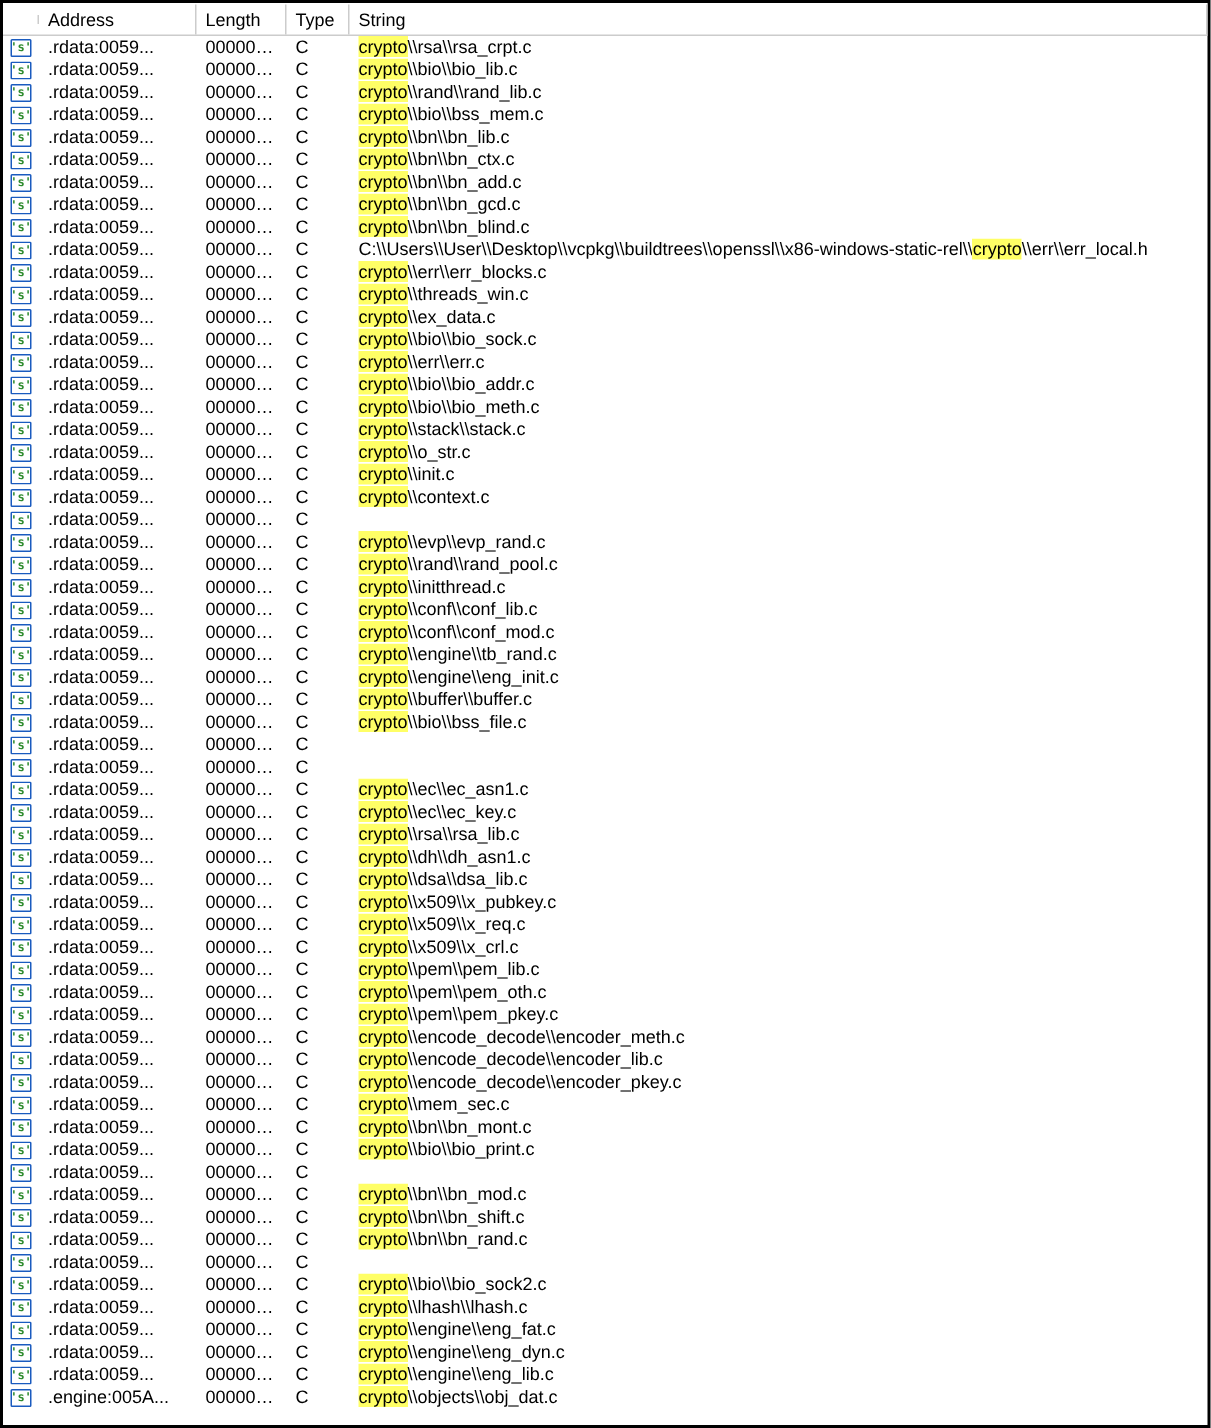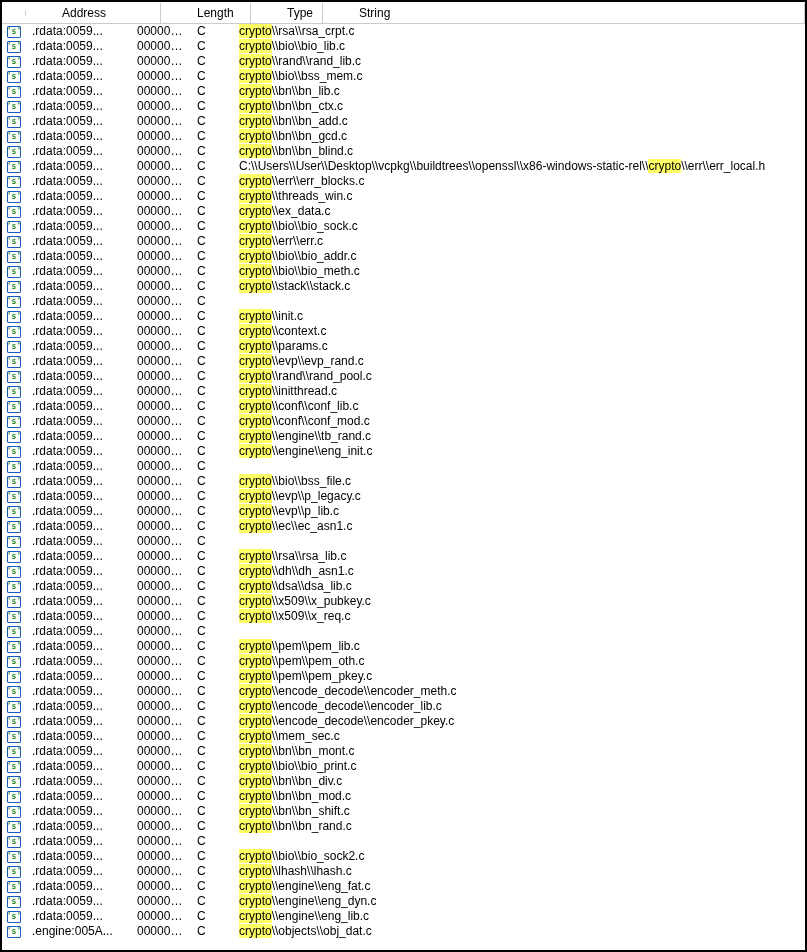--- a/index.html
+++ b/index.html
@@ -17,21 +17,20 @@
     overflow: hidden;
     position: relative;
   }
   .header {
     display: flex;
     border-bottom: 1px solid #ccc;
     background: #fff;
     height: 22px;
     align-items: center;
     user-select: none;
-    gap: 30px;
   }
   .header .col {
     padding: 3px 6px;
     border-right: 1px solid #ccc;
     white-space: nowrap;
     overflow: hidden;
   }
   .col-icon { width: 24px; flex: 0 0 24px; }
   .col-address { width: 105px; flex: 0 0 105px; }
   .col-length  { width: 60px;  flex: 0 0 60px; }
@@ -249,20 +248,21 @@
         <div class="cell col-type">C</div>
         <div class="cell col-string string-cell"><span class="hl">crypto</span>\\stack\\stack.c</div>
       </div>
       <div class="row">
         <div class="cell col-icon">
           <div class="ic">'s'</div>
         </div>
         <div class="cell col-address">.rdata:0059...</div>
         <div class="cell col-length">0000000F</div>
         <div class="cell col-type">C</div>
+        <div class="cell col-string string-cell"><span class="hl">crypto</span>\\o_str.c</div>
       </div>
       <div class="row">
         <div class="cell col-icon">
           <div class="ic">'s'</div>
         </div>
         <div class="cell col-address">.rdata:0059...</div>
         <div class="cell col-length">0000000E</div>
         <div class="cell col-type">C</div>
         <div class="cell col-string string-cell"><span class="hl">crypto</span>\\init.c</div>
       </div>
@@ -275,21 +275,20 @@
         <div class="cell col-type">C</div>
         <div class="cell col-string string-cell"><span class="hl">crypto</span>\\context.c</div>
       </div>
       <div class="row">
         <div class="cell col-icon">
           <div class="ic">'s'</div>
         </div>
         <div class="cell col-address">.rdata:0059...</div>
         <div class="cell col-length">00000002</div>
         <div class="cell col-type">C</div>
-        <div class="cell col-string string-cell"><span class="hl">crypto</span>\\params.c</div>
       </div>
       <div class="row">
         <div class="cell col-icon">
           <div class="ic">'s'</div>
         </div>
         <div class="cell col-address">.rdata:0059...</div>
         <div class="cell col-length">00000016</div>
         <div class="cell col-type">C</div>
         <div class="cell col-string string-cell"><span class="hl">crypto</span>\\evp\\evp_rand.c</div>
       </div>
@@ -347,64 +346,64 @@
         <div class="cell col-type">C</div>
         <div class="cell col-string string-cell"><span class="hl">crypto</span>\\engine\\eng_init.c</div>
       </div>
       <div class="row">
         <div class="cell col-icon">
           <div class="ic">'s'</div>
         </div>
         <div class="cell col-address">.rdata:0059...</div>
         <div class="cell col-length">00000017</div>
         <div class="cell col-type">C</div>
+        <div class="cell col-string string-cell"><span class="hl">crypto</span>\\buffer\\buffer.c</div>
       </div>
       <div class="row">
         <div class="cell col-icon">
           <div class="ic">'s'</div>
         </div>
         <div class="cell col-address">.rdata:0059...</div>
         <div class="cell col-length">00000016</div>
         <div class="cell col-type">C</div>
         <div class="cell col-string string-cell"><span class="hl">crypto</span>\\bio\\bss_file.c</div>
       </div>
       <div class="row">
         <div class="cell col-icon">
           <div class="ic">'s'</div>
         </div>
         <div class="cell col-address">.rdata:0059...</div>
         <div class="cell col-length">00000016</div>
         <div class="cell col-type">C</div>
-        <div class="cell col-string string-cell"><span class="hl">crypto</span>\\evp\\p_legacy.c</div>
-      </div>
-      <div class="row">
-        <div class="cell col-icon">
-          <div class="ic">'s'</div>
-        </div>
-        <div class="cell col-address">.rdata:0059...</div>
-        <div class="cell col-length">00000013</div>
-        <div class="cell col-type">C</div>
-        <div class="cell col-string string-cell"><span class="hl">crypto</span>\\evp\\p_lib.c</div>
+      </div>
+      <div class="row">
+        <div class="cell col-icon">
+          <div class="ic">'s'</div>
+        </div>
+        <div class="cell col-address">.rdata:0059...</div>
+        <div class="cell col-length">00000013</div>
+        <div class="cell col-type">C</div>
       </div>
       <div class="row">
         <div class="cell col-icon">
           <div class="ic">'s'</div>
         </div>
         <div class="cell col-address">.rdata:0059...</div>
         <div class="cell col-length">00000014</div>
         <div class="cell col-type">C</div>
         <div class="cell col-string string-cell"><span class="hl">crypto</span>\\ec\\ec_asn1.c</div>
       </div>
       <div class="row">
         <div class="cell col-icon">
           <div class="ic">'s'</div>
         </div>
         <div class="cell col-address">.rdata:0059...</div>
         <div class="cell col-length">00000013</div>
         <div class="cell col-type">C</div>
+        <div class="cell col-string string-cell"><span class="hl">crypto</span>\\ec\\ec_key.c</div>
       </div>
       <div class="row">
         <div class="cell col-icon">
           <div class="ic">'s'</div>
         </div>
         <div class="cell col-address">.rdata:0059...</div>
         <div class="cell col-length">00000015</div>
         <div class="cell col-type">C</div>
         <div class="cell col-string string-cell"><span class="hl">crypto</span>\\rsa\\rsa_lib.c</div>
       </div>
@@ -444,20 +443,21 @@
         <div class="cell col-type">C</div>
         <div class="cell col-string string-cell"><span class="hl">crypto</span>\\x509\\x_req.c</div>
       </div>
       <div class="row">
         <div class="cell col-icon">
           <div class="ic">'s'</div>
         </div>
         <div class="cell col-address">.rdata:0059...</div>
         <div class="cell col-length">00000014</div>
         <div class="cell col-type">C</div>
+        <div class="cell col-string string-cell"><span class="hl">crypto</span>\\x509\\x_crl.c</div>
       </div>
       <div class="row">
         <div class="cell col-icon">
           <div class="ic">'s'</div>
         </div>
         <div class="cell col-address">.rdata:0059...</div>
         <div class="cell col-length">00000015</div>
         <div class="cell col-type">C</div>
         <div class="cell col-string string-cell"><span class="hl">crypto</span>\\pem\\pem_lib.c</div>
       </div>
@@ -533,21 +533,20 @@
         <div class="cell col-type">C</div>
         <div class="cell col-string string-cell"><span class="hl">crypto</span>\\bio\\bio_print.c</div>
       </div>
       <div class="row">
         <div class="cell col-icon">
           <div class="ic">'s'</div>
         </div>
         <div class="cell col-address">.rdata:0059...</div>
         <div class="cell col-length">00000013</div>
         <div class="cell col-type">C</div>
-        <div class="cell col-string string-cell"><span class="hl">crypto</span>\\bn\\bn_div.c</div>
       </div>
       <div class="row">
         <div class="cell col-icon">
           <div class="ic">'s'</div>
         </div>
         <div class="cell col-address">.rdata:0059...</div>
         <div class="cell col-length">00000013</div>
         <div class="cell col-type">C</div>
         <div class="cell col-string string-cell"><span class="hl">crypto</span>\\bn\\bn_mod.c</div>
       </div>

